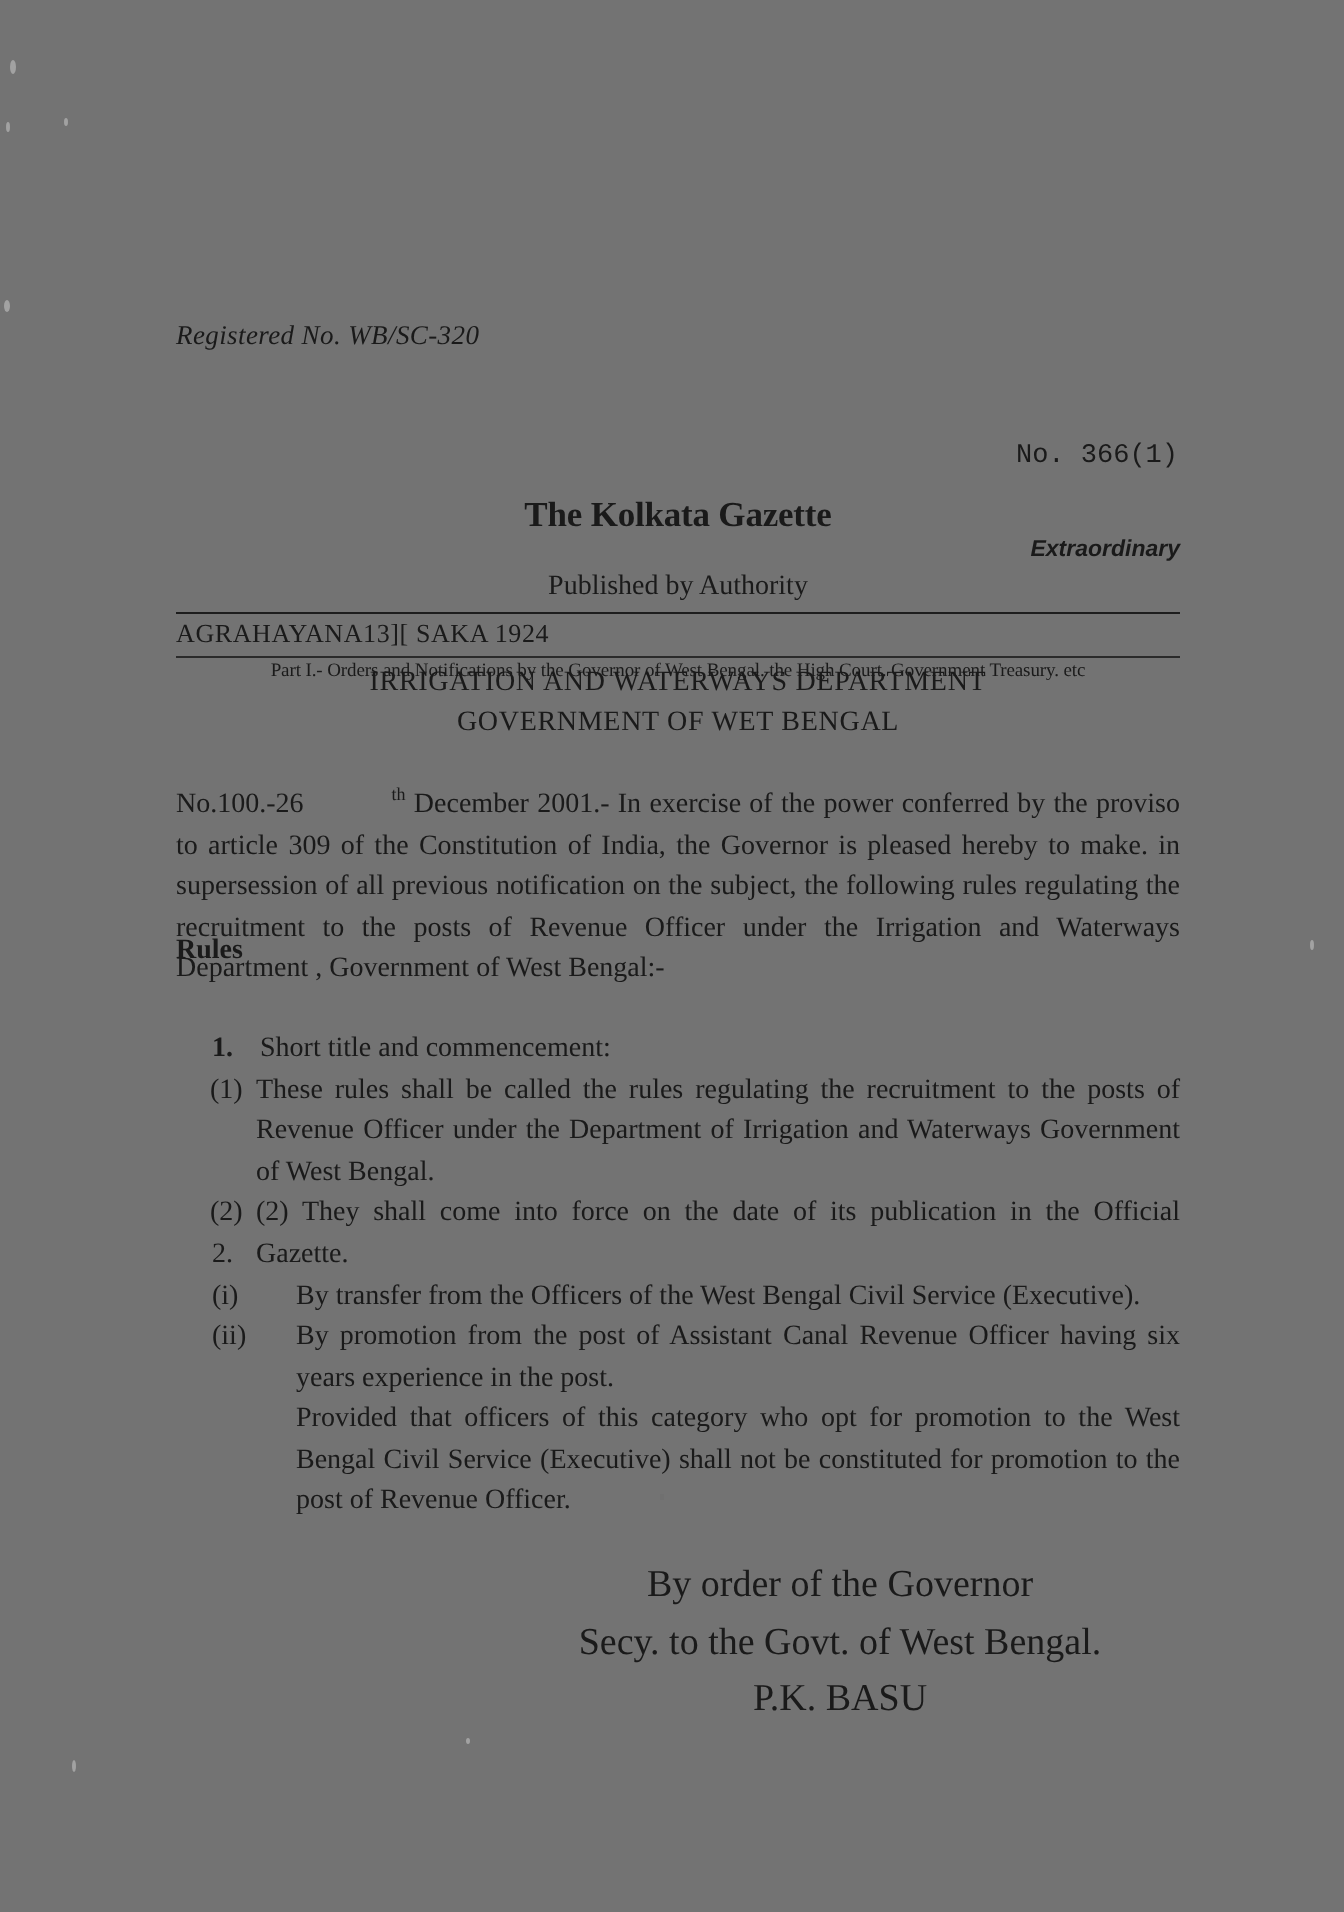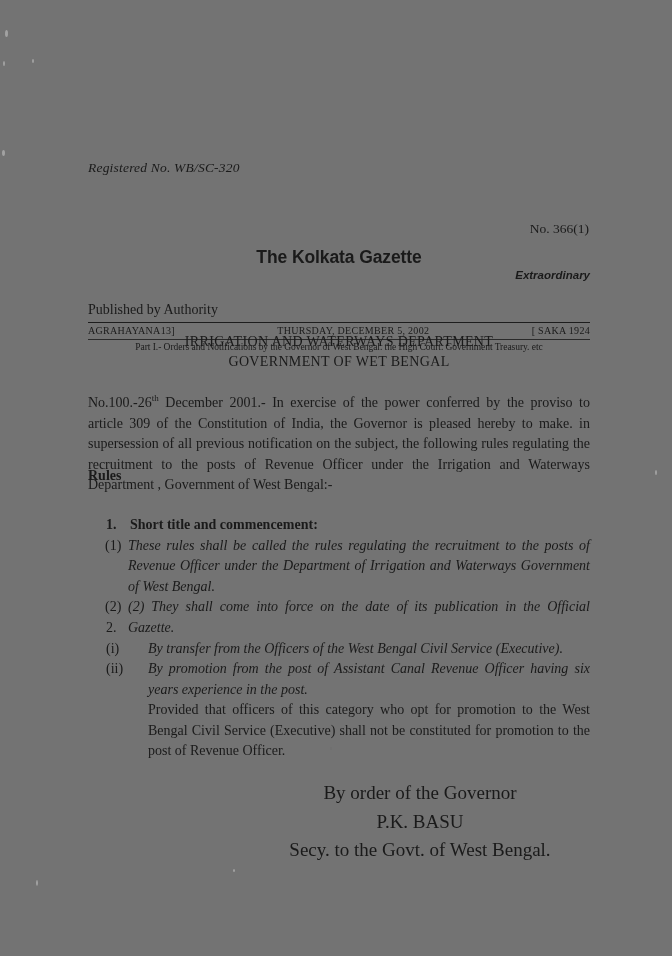--- a/index.html
+++ b/index.html
@@ -54,61 +54,62 @@
     position: absolute;
     left: 0;
     top: 222px;
     width: 502px;
   }
   .gazette-no {
     text-align: right;
     font-size: 13.5px;
     padding-right: 1px;
     line-height: 1.1;
+    font-family: Liberation Mono, monospace;
   }
   .gazette-title {
     text-align: center;
-    font-family: Liberation Sans, sans-serif;
+    font-family: Liberation Serif, serif;
     font-weight: bold;
     font-size: 17.5px;
     letter-spacing: -0.1px;
     margin-top: 10px;
     line-height: 1.15;
   }
   .gazette-sub {
     text-align: right;
     font-family: "Liberation Sans", sans-serif;
     font-weight: bold;
     font-style: italic;
     font-size: 11.5px;
     margin-top: 2px;
     line-height: 1.15;
   }
   .gazette-auth {
-    text-align: left;
-    font-size: 14px;
-    margin-top: 20px;
+    text-align: center;
+    font-size: 14px;
+    margin-top: 4px;
     line-height: 1.2;
   }
 
   .rule {
     height: 0;
     border-top: 1.6px solid #1d1d1d;
     margin-top: 3px;
   }
   .rule-thin {
     height: 0;
     border-top: 1px solid #2a2a2a;
     margin-top: 2px;
   }
 
   .dateline {
     display: flex;
     align-items: center;
-    font-size: 10px;
+    font-size: 13px;
     letter-spacing: .3px;
     padding: 2px 0 1px 0;
     white-space: nowrap;
   }
   .dateline .dl-left  { flex: 0 0 auto; }
   .dateline .dl-mid   { flex: 1 1 auto; text-align: center; }
   .dateline .dl-right { flex: 0 0 auto; }
 
   .partline {
     text-align: center;
@@ -138,20 +139,21 @@
     width: 502px;
     font-size: 14px;
     line-height: 1.47;
     text-align: justify;
     text-justify: inter-word;
   }
   sup {
     font-size: 9px;
     vertical-align: super;
     line-height: 0;
+    margin-left: 44px;
   }
 
   .rules-title {
     position: absolute;
     left: 0;
     top: 468px;
     width: 502px;
     text-align: left;
     font-weight: bold;
     font-size: 14px;
@@ -171,38 +173,37 @@
     display: flex;
     align-items: baseline;
   }
   .sec-head .sec-num {
     width: 24px;
     flex: 0 0 24px;
     padding-left: 18px;
     box-sizing: content-box;
   }
   .sec-head .sec-num.bold { font-weight: bold; }
-  .sec-head .sec-title { font-weight: bold; }
+  .sec-head .sec-title { font-weight: normal; }
 
   .clause {
     display: flex;
     align-items: baseline;
     margin-top: 0px;
   }
   .clause .cl-mark {
     flex: 0 0 auto;
     padding-left: 17px;
     width: 23px;
     box-sizing: content-box;
   }
   .clause .cl-text {
     flex: 1 1 auto;
     text-align: justify;
     text-justify: inter-word;
-    font-style: italic;
   }
 
   
   .clause.roman .cl-mark {
     padding-left: 18px;
     width: 42px;
   }
 
   .proviso {
     position: absolute;
@@ -261,21 +262,20 @@
     <div class="masthead">
       <div class="gazette-no">No. 366(1)</div>
       <div class="gazette-title">The Kolkata Gazette</div>
       <div class="gazette-sub">Extraordinary</div>
       <div class="gazette-auth">Published by Authority</div>
 
       <div class="rule"></div>
 
       <div class="dateline">
         <span class="dl-left">AGRAHAYANA13]</span>
-        <span class="dl-mid">THURSDAY, DECEMBER 5, 2002</span>
         <span class="dl-right">[ SAKA 1924</span>
       </div>
 
       <div class="rule-thin"></div>
 
       <div class="partline">Part I.- Orders and Notifications by the Governor of West Bengal. the High Court. Government Treasury. etc</div>
     </div>
 
     <div class="heading-block">
       <div>IRRIGATION AND WATERWAYS DEPARTMENT</div>
@@ -314,20 +314,20 @@
       <div class="clause roman">
         <span class="cl-mark">(ii)</span>
         <span class="cl-text">By promotion from the post of Assistant Canal Revenue Officer having six years experience in the post.</span>
       </div>
     </div>
 
     <div class="proviso">Provided that officers of this category who opt for promotion to the West Bengal Civil Service (Executive) shall not be constituted for promotion to the post of Revenue Officer.</div>
 
     <div class="signature">
       <div>By order of the Governor</div>
+      <div>Secy. to the Govt. of West Bengal.</div>
       <div>P.K. BASU</div>
-      <div>Secy. to the Govt. of West Bengal.</div>
     </div>
 
   </div>
 
   <div class="stray-dot"></div>
 </div>
 
 </body></html>

